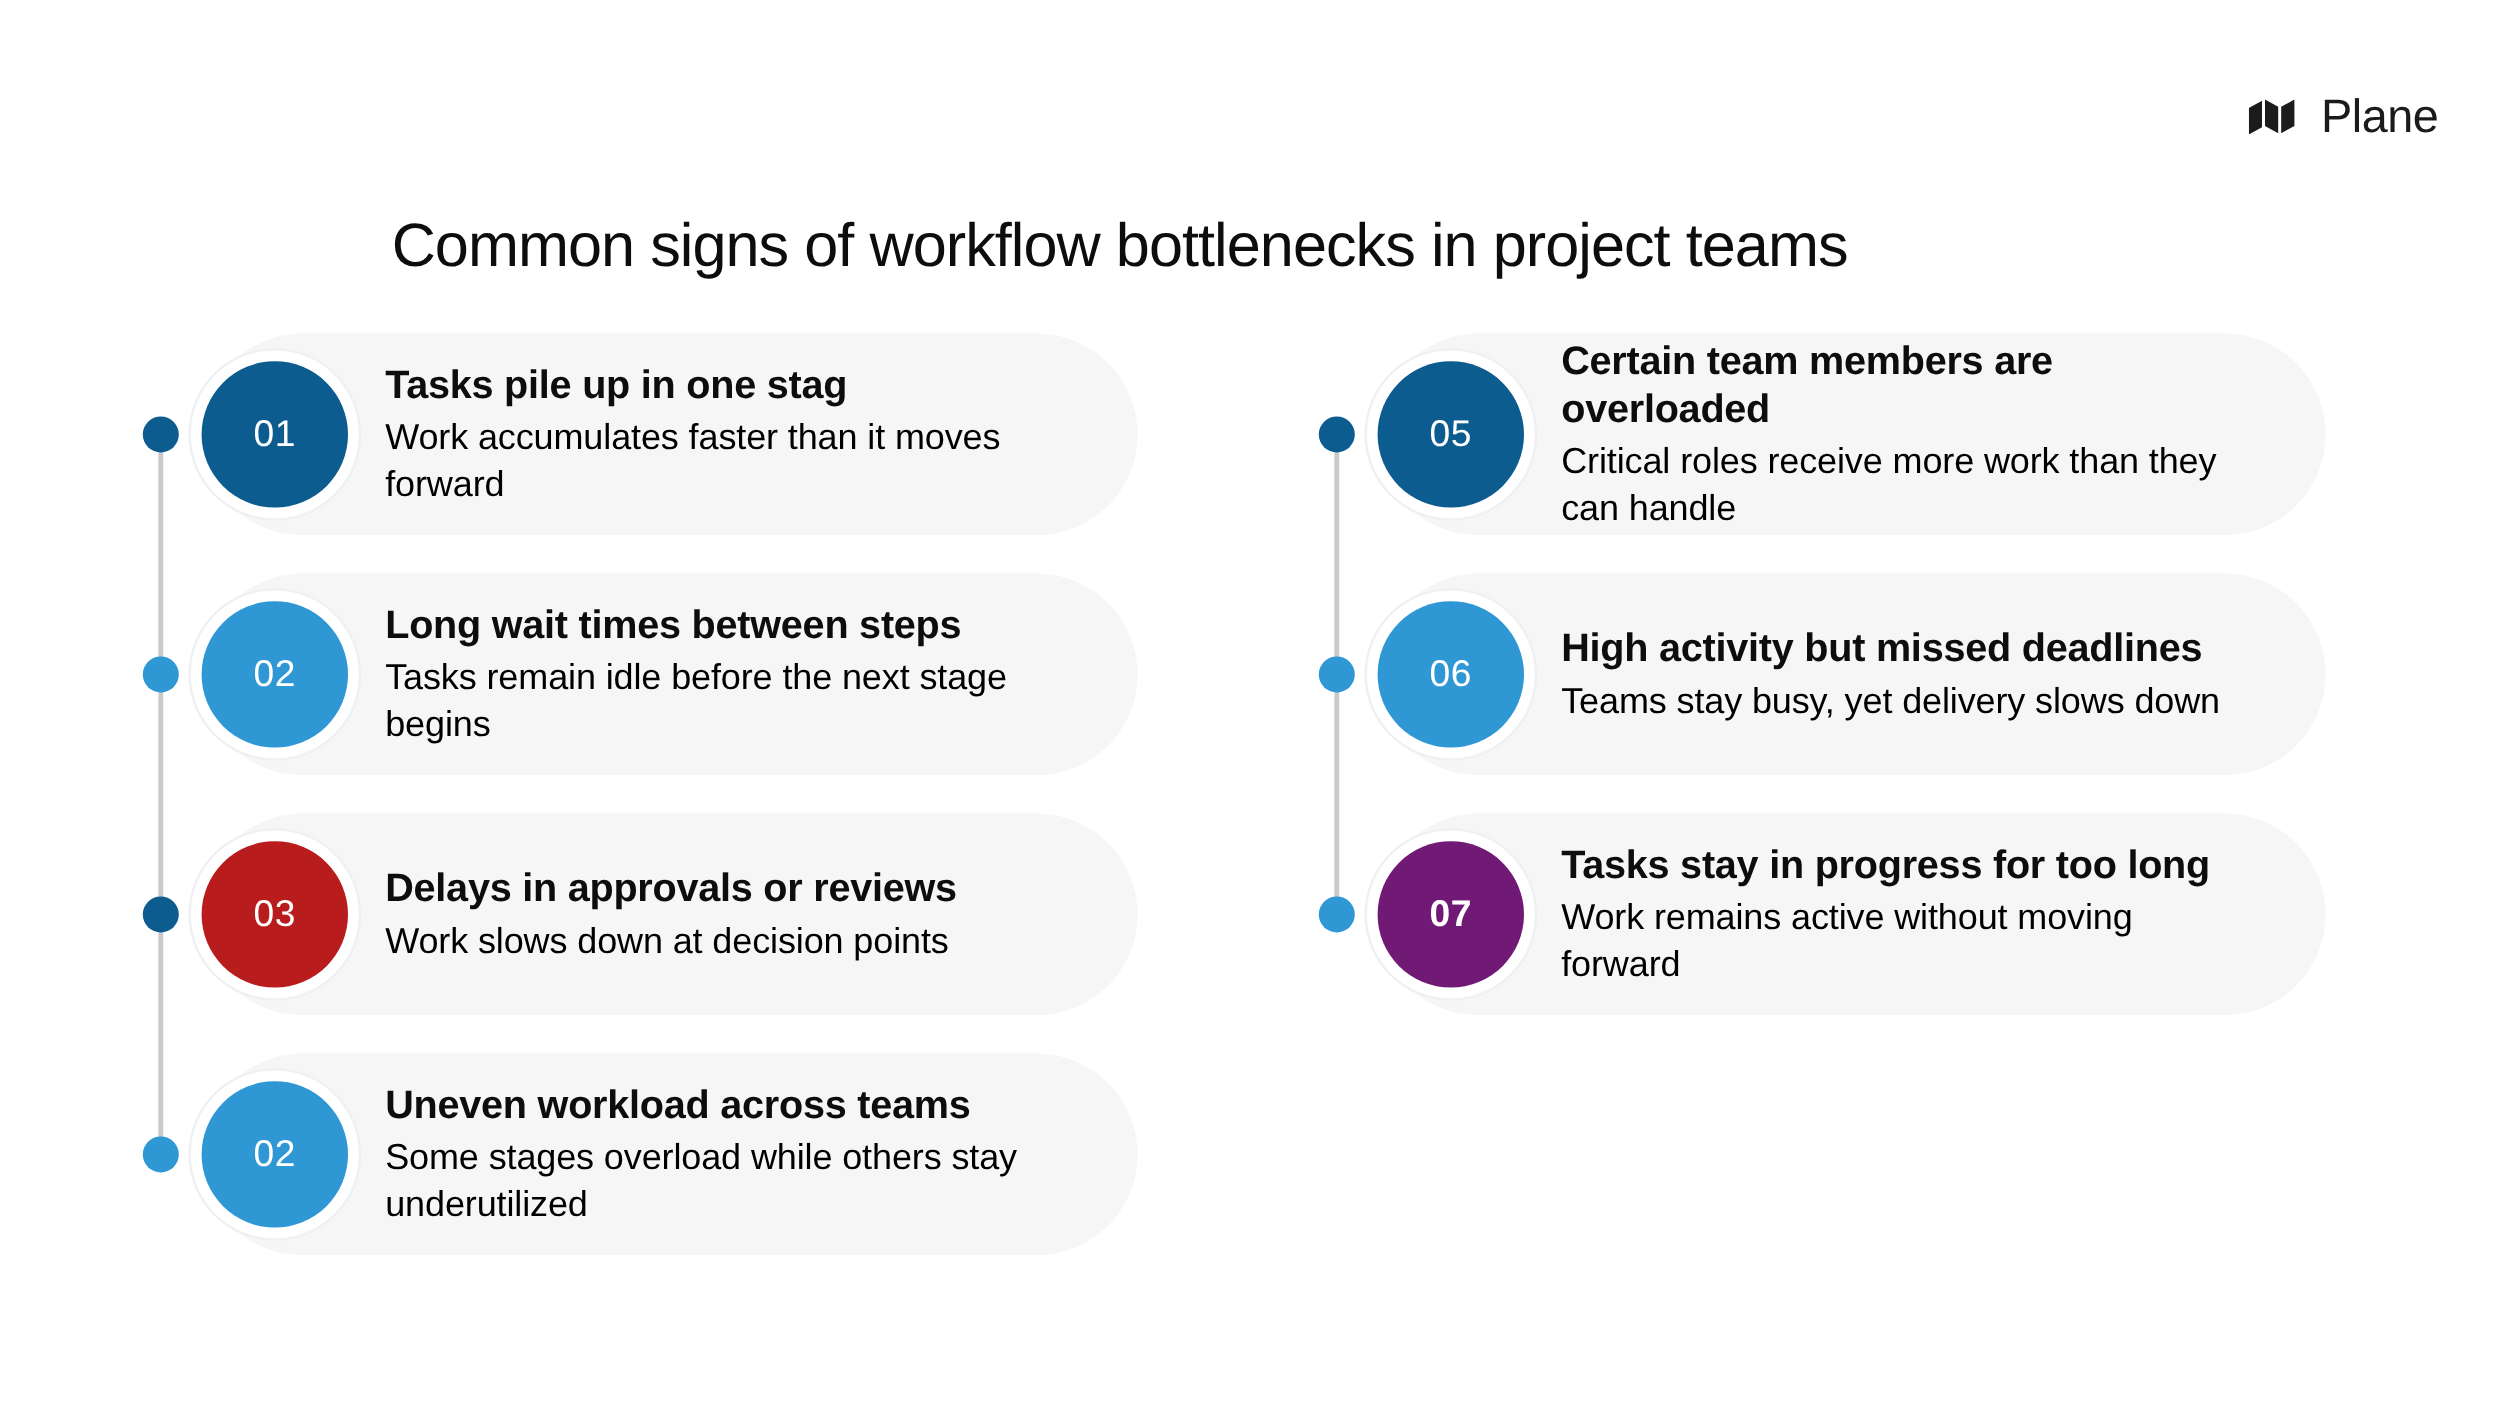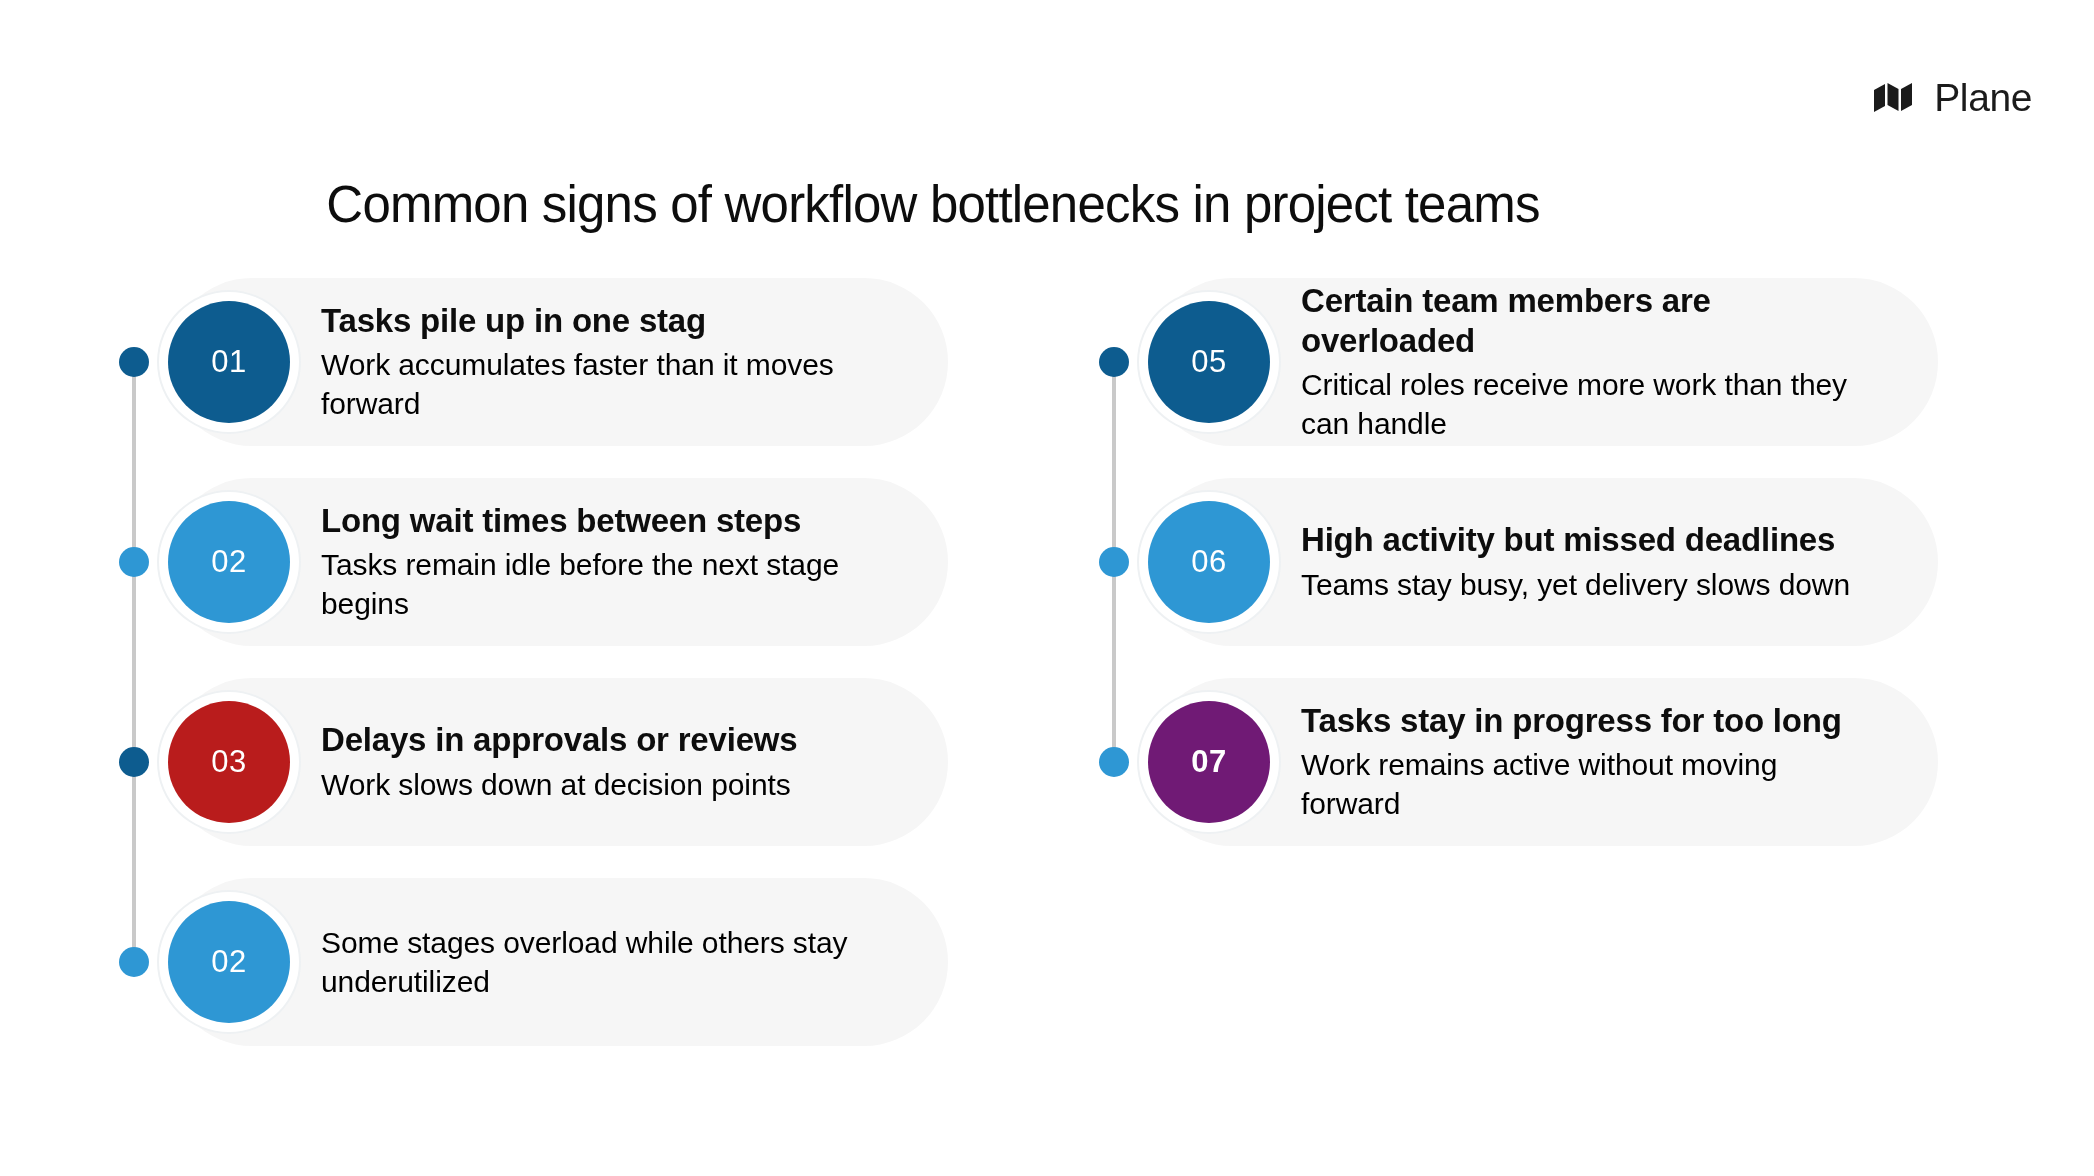--- a/index.html
+++ b/index.html
@@ -209,20 +209,21 @@
       </div>
       <div class="badge" style="background:#b91c1c;">
         <span>03</span>
       </div>
     </div>
 
     <div class="item">
       <div class="rail-dot" style="background:#2e97d4;"></div>
       <div class="card">
         <div class="card-text">
+          <div class="card-title">Uneven workload across teams</div>
           <div class="card-desc">Some stages overload while others stay underutilized</div>
         </div>
       </div>
       <div class="badge" style="background:#2e97d4;">
         <span>02</span>
       </div>
     </div>
   </div>
 
   <div class="column column--right">

